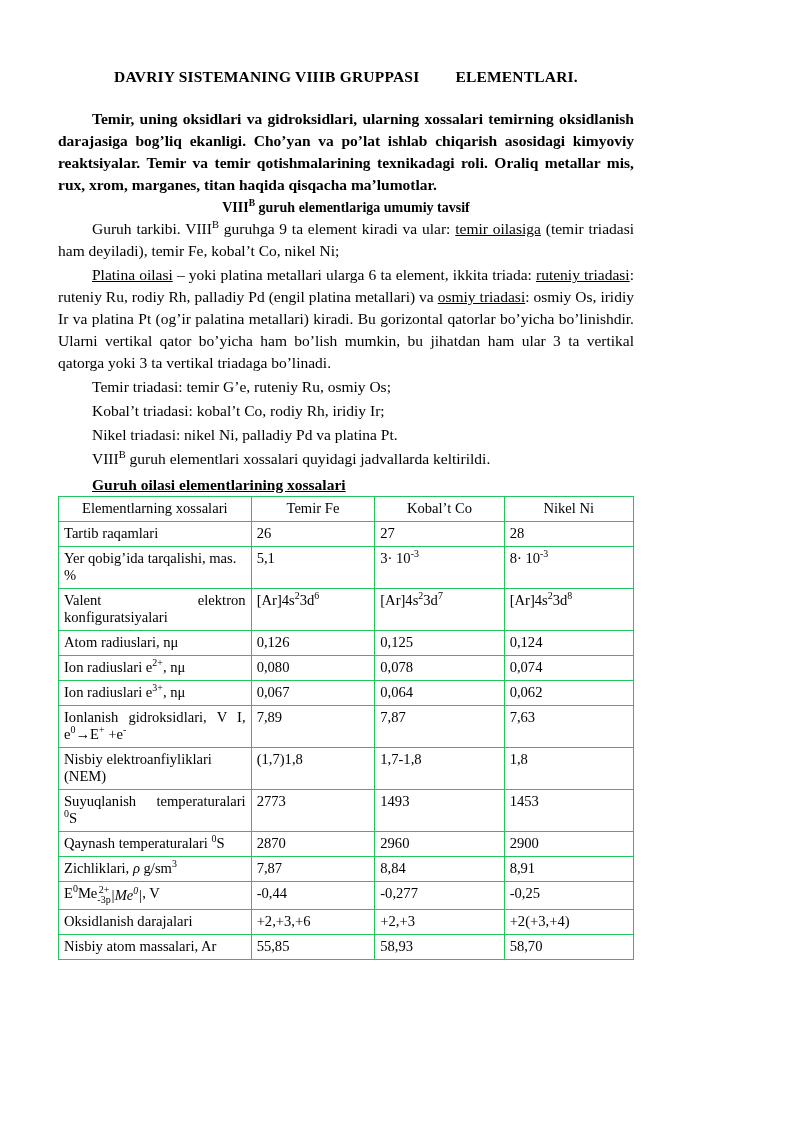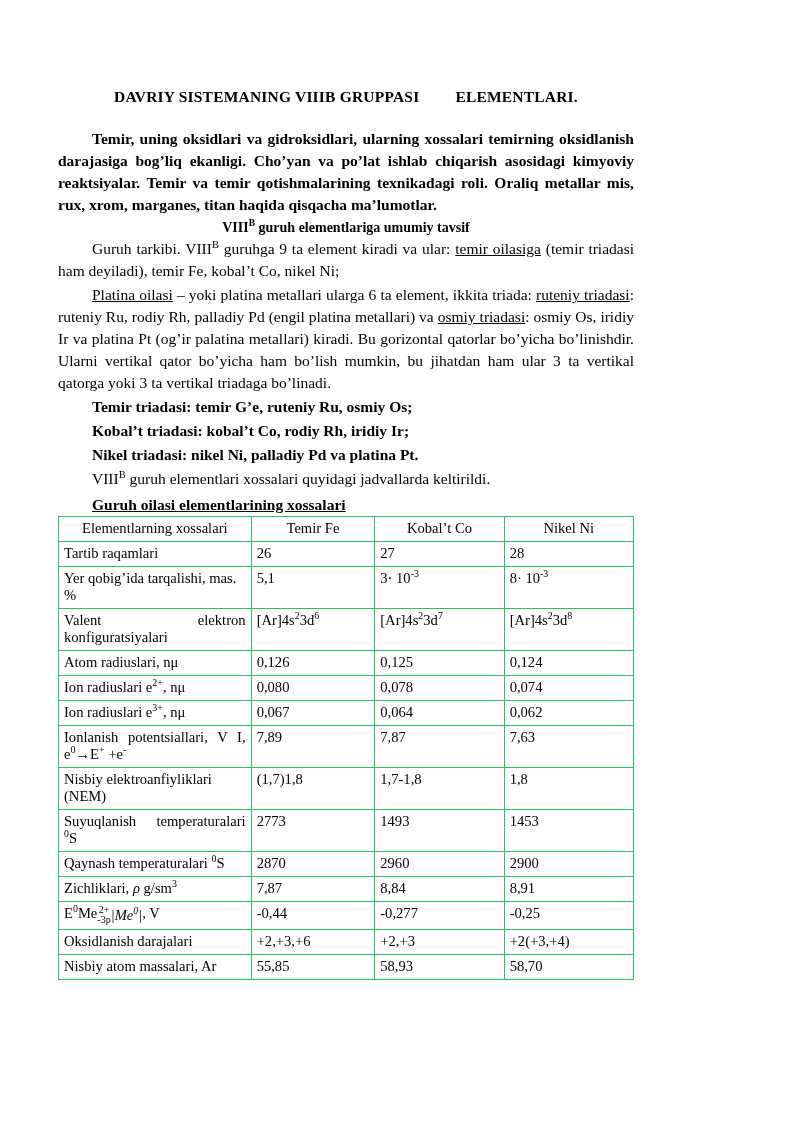--- a/index.html
+++ b/index.html
@@ -12,21 +12,20 @@
     height: 1131px;
     font-family: "Liberation Serif", serif;
     color: #000000;
     position: relative;
     overflow: hidden;
   }
   .page {
     padding: 68px 58px 8px 58px;
     box-sizing: border-box;
     width: 692px;
-    margin-top: 20px;
   }
   .title {
     font-weight: bold;
     font-size: 15.5px;
     text-align: center;
     margin: 0 0 22px 0;
     letter-spacing: 0.2px;
   }
   .title .gap {
     display: inline-block;
@@ -44,21 +43,20 @@
     margin-bottom: 4px;
   }
   .center-head {
     text-align: center;
     font-weight: bold;
     font-size: 14px;
     margin: 2px 0 2px 0;
   }
   .indent {
     text-indent: 34px;
-    font-weight: bold;
   }
   .u {
     text-decoration: underline;
   }
   sup, sub {
     font-size: 68%;
     line-height: 0;
   }
   .tbl-caption {
     font-weight: bold;
@@ -183,21 +181,21 @@
       </tr>
 
       <tr>
         <td>Ion radiuslari e<sup>3+</sup>, nμ</td>
         <td>0,067</td>
         <td>0,064</td>
         <td>0,062</td>
       </tr>
 
       <tr>
-        <td><span class="justify-cell" style="display:block;">Ionlanish potentsiallari, V I,</span>e<sup>0</sup>→E<sup>+</sup> +e<sup>-</sup></td>
+        <td><span class="justify-cell" style="display:block;">Ionlanish gidroksidlari, V I,</span>e<sup>0</sup>→E<sup>+</sup> +e<sup>-</sup></td>
         <td>7,89</td>
         <td>7,87</td>
         <td>7,63</td>
       </tr>
 
       <tr>
         <td>Nisbiy elektroanfiyliklari<br>(NEM)</td>
         <td>(1,7)1,8</td>
         <td>1,7-1,8</td>
         <td>1,8</td>

